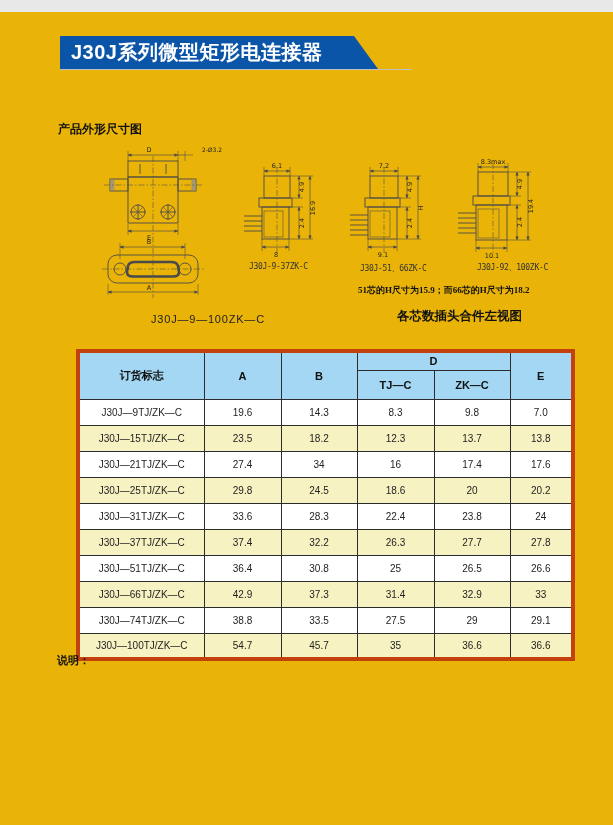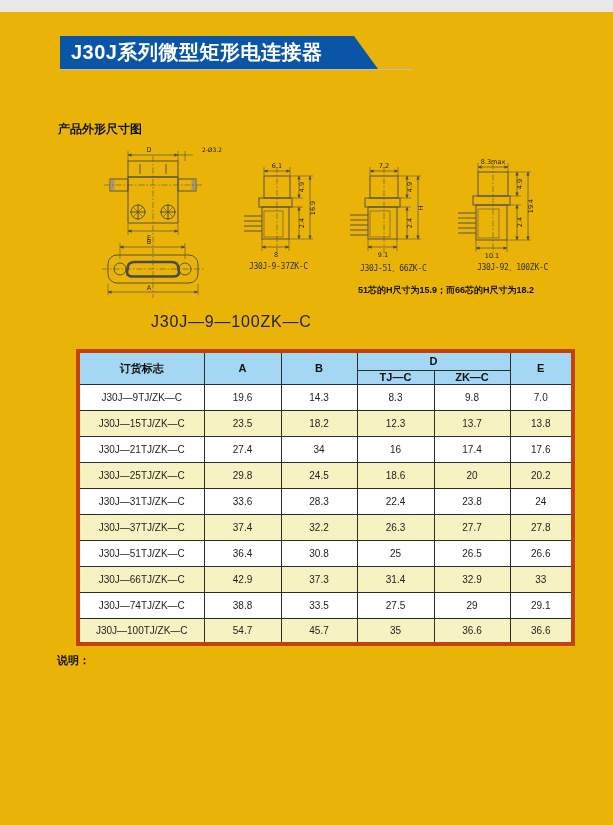--- a/index.html
+++ b/index.html
@@ -20,31 +20,31 @@
   svg.draw { position:absolute; overflow:visible; }
   svg.draw line, svg.draw rect, svg.draw circle, svg.draw path { stroke:#4a4a4a; fill:none; stroke-width:0.9; }
   svg.draw .cl { stroke-dasharray:6 2 1.5 2; stroke-width:0.55; }
   svg.draw .dim { stroke-width:0.65; }
   svg.draw .ext { stroke-width:0.55; }
   svg.draw .hatch { fill:#8f8f8f; stroke:none; opacity:0.75; }
   svg.draw .thick { stroke-width:2.6; }
   svg.draw text { stroke:none; fill:#222; font-size:6.5px; font-family:"DejaVu Sans",sans-serif; }
 
   .draw-caption { position:absolute; font-size:8px; color:#333; font-family:"DejaVu Sans Mono","Liberation Mono",monospace; letter-spacing:-0.3px;text-align:center; }
-  .caption-main { position:absolute; left:151px; top:301px; font-size:16px; color:#222; letter-spacing:0.8px; }
-  .h-note { position:absolute; left:358px; top:272px; font-size:9px; font-weight:bold; color:#111; }
+  .caption-main { position:absolute; left:151px; top:301px; font-size:11px; color:#222; letter-spacing:0.8px; }
+  .h-note { position:absolute; left:358px; top:272px; font-size:9px; font-weight:bold; color:#111;font-family:Liberation Serif, serif; }
   .left-view-caption { position:absolute; left:397px; top:296px; font-size:12.5px; font-weight:bold; color:#111; }
 
   
   table.dims { position:absolute; left:76px; top:337px; width:495px; border-collapse:collapse;
     border:4px solid #c2410c; table-layout:fixed; }
   table.dims th, table.dims td { border:1px solid #2c2c2c; text-align:center; vertical-align:middle; }
   table.dims thead th { background:#a3d7f3; font-size:11px; font-weight:bold; color:#111; }
   table.dims thead tr.h1 th { height:19px; }
-  table.dims thead tr.h2 th { height:14px; }
+  table.dims thead tr.h2 th { height:29px; }
   table.dims tbody td { height:26px; font-size:10px; font-weight:normal; color:#222; background:#ffffff; }
   table.dims tbody tr:nth-child(even) td { background:#f7f2c2; }
 
   
   .notes-label { position:absolute; left:57px; top:641px; font-size:11px; font-weight:bold; color:#111; }
   .notes-text { position:absolute; left:85px; top:655px; font-size:10.5px; font-weight:bold; color:#111; }
 </style>
 </head>
 <body>
 
@@ -226,20 +226,21 @@
     <line class="dim" x1="61" y1="18" x2="61" y2="42" marker-start="url(#as)" marker-end="url(#ae)"></line>
     <text x="65.5" y="30" text-anchor="middle" transform="rotate(-90 65.5 30)">4.9</text>
     <line class="dim" x1="61" y1="51" x2="61" y2="86" marker-start="url(#as)" marker-end="url(#ae)"></line>
     <text x="65.5" y="68" text-anchor="middle" transform="rotate(-90 65.5 68)">2.4</text>
     <line class="dim" x1="72" y1="18" x2="72" y2="86" marker-start="url(#as)" marker-end="url(#ae)"></line>
     <text x="77" y="52" text-anchor="middle" transform="rotate(-90 77 52)">19.4</text>
   </svg>
   <div class="draw-caption" style="left:477px; top:250px;">J30J-92、100ZK-C</div>
 
   <div class="h-note">51芯的H尺寸为15.9；而66芯的H尺寸为18.2</div>
+  <div class="left-view-caption">各芯数插头合件左视图</div>
 
   <table class="dims">
     <colgroup>
       <col style="width:126px">
         <col style="width:77px">
         <col style="width:76px">
       <col style="width:77px">
         <col style="width:76px">
         <col style="width:63px">
     </colgroup>

